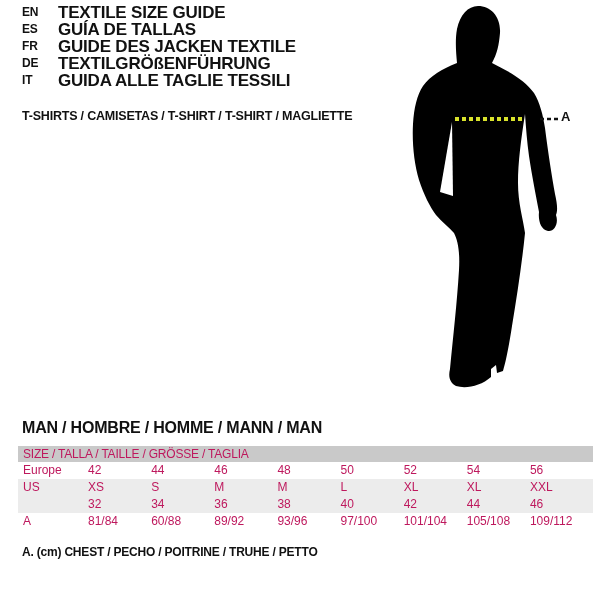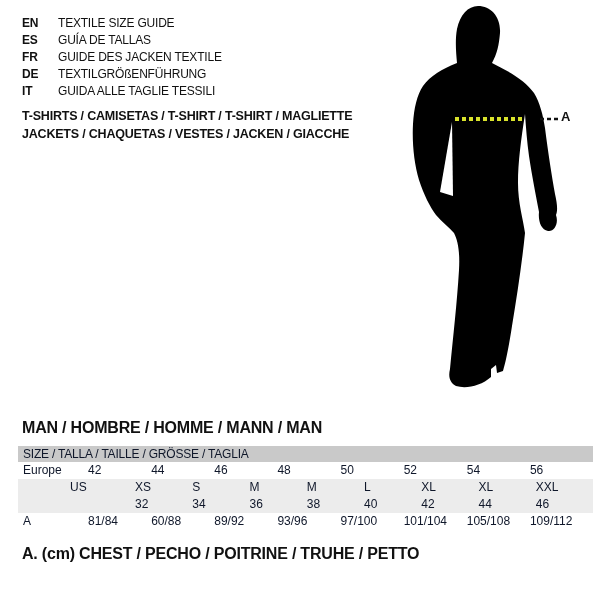--- a/index.html
+++ b/index.html
@@ -1,42 +1,42 @@
 <!DOCTYPE html>
 <html><head>
 <meta charset="utf-8">
 <style>
   html,body{margin:0;padding:0;}
   body{
     width:600px;height:600px;background:#ffffff;position:relative;
     font-family:"Liberation Sans", sans-serif;color:#111;overflow:hidden;
   }
   
-  .lang-list{position:absolute;left:22px;top:15px;}
+  .lang-list{position:absolute;left:22px;top:4px;}
   .lang-row{display:flex;height:17px;line-height:17px;}
   .lang-code{width:36px;font-size:12px;font-weight:700;letter-spacing:-0.2px;}
-  .lang-label{font-size:12px;font-weight:400;letter-spacing:-0.2px;white-space:nowrap;}
+  .lang-label{font-size:17px;font-weight:700;letter-spacing:-0.2px;white-space:nowrap;}
   
   .cat-list{position:absolute;left:22px;top:107px;}
   .cat-line{font-size:12.5px;font-weight:700;letter-spacing:-0.2px;line-height:18px;white-space:nowrap;}
   
   .figure-box{position:absolute;left:400px;top:0;width:200px;height:400px;}
   .figure-box svg{position:absolute;left:0;top:0;}
   .measure-label{position:absolute;left:161px;top:109px;font-size:13px;font-weight:600;}
   
   .section-title{position:absolute;left:22px;top:419px;font-size:16px;font-weight:700;letter-spacing:-0.2px;white-space:nowrap;}
   
-  .size-table{position:absolute;left:18px;top:446px;width:575px;font-size:12px;color:#0f172a;}
+  .size-table{position:absolute;left:18px;top:446px;width:575px;font-size:12px;color:#be185d;}
   .thead{height:16px;line-height:16px;padding-left:5px;letter-spacing:-0.2px;}
   .trow{display:flex;height:17px;line-height:17px;}
-  .trow.shaded{background:#ececec;padding-left:47px;}
+  .trow.shaded{background:#ececec;}
   .tlabel{width:70px;padding-left:5px;box-sizing:border-box;}
   .tcell{flex:1;text-align:left;}
   
-  .footnote{position:absolute;left:22px;top:545px;font-size:16px;font-weight:700;letter-spacing:-0.2px;white-space:nowrap;}
+  .footnote{position:absolute;left:22px;top:545px;font-size:12px;font-weight:700;letter-spacing:-0.2px;white-space:nowrap;}
 </style>
 </head>
 <body>
 
 <div class="lang-list">
     <div class="lang-row">
       <span class="lang-code">EN</span>
       <span class="lang-label">TEXTILE SIZE GUIDE</span>
     </div>
     <div class="lang-row">
@@ -52,21 +52,20 @@
       <span class="lang-label">TEXTILGRÖßENFÜHRUNG</span>
     </div>
     <div class="lang-row">
       <span class="lang-code">IT</span>
       <span class="lang-label">GUIDA ALLE TAGLIE TESSILI</span>
     </div>
   </div>
 
 <div class="cat-list">
     <div class="cat-line">T-SHIRTS / CAMISETAS / T-SHIRT / T-SHIRT / MAGLIETTE</div>
-    <div class="cat-line">JACKETS / CHAQUETAS / VESTES / JACKEN / GIACCHE</div>
   </div>
 
 <div class="figure-box">
   <svg width="200" height="400" viewBox="0 0 200 400">
     <path d="M 78,6
              C 91,6 101,17 100,33
              C 99,45 97,54 92,63
              C 108,71 125,80 134,93
              C 140,103 143,115 145,128
              C 148,152 152,177 155,194

